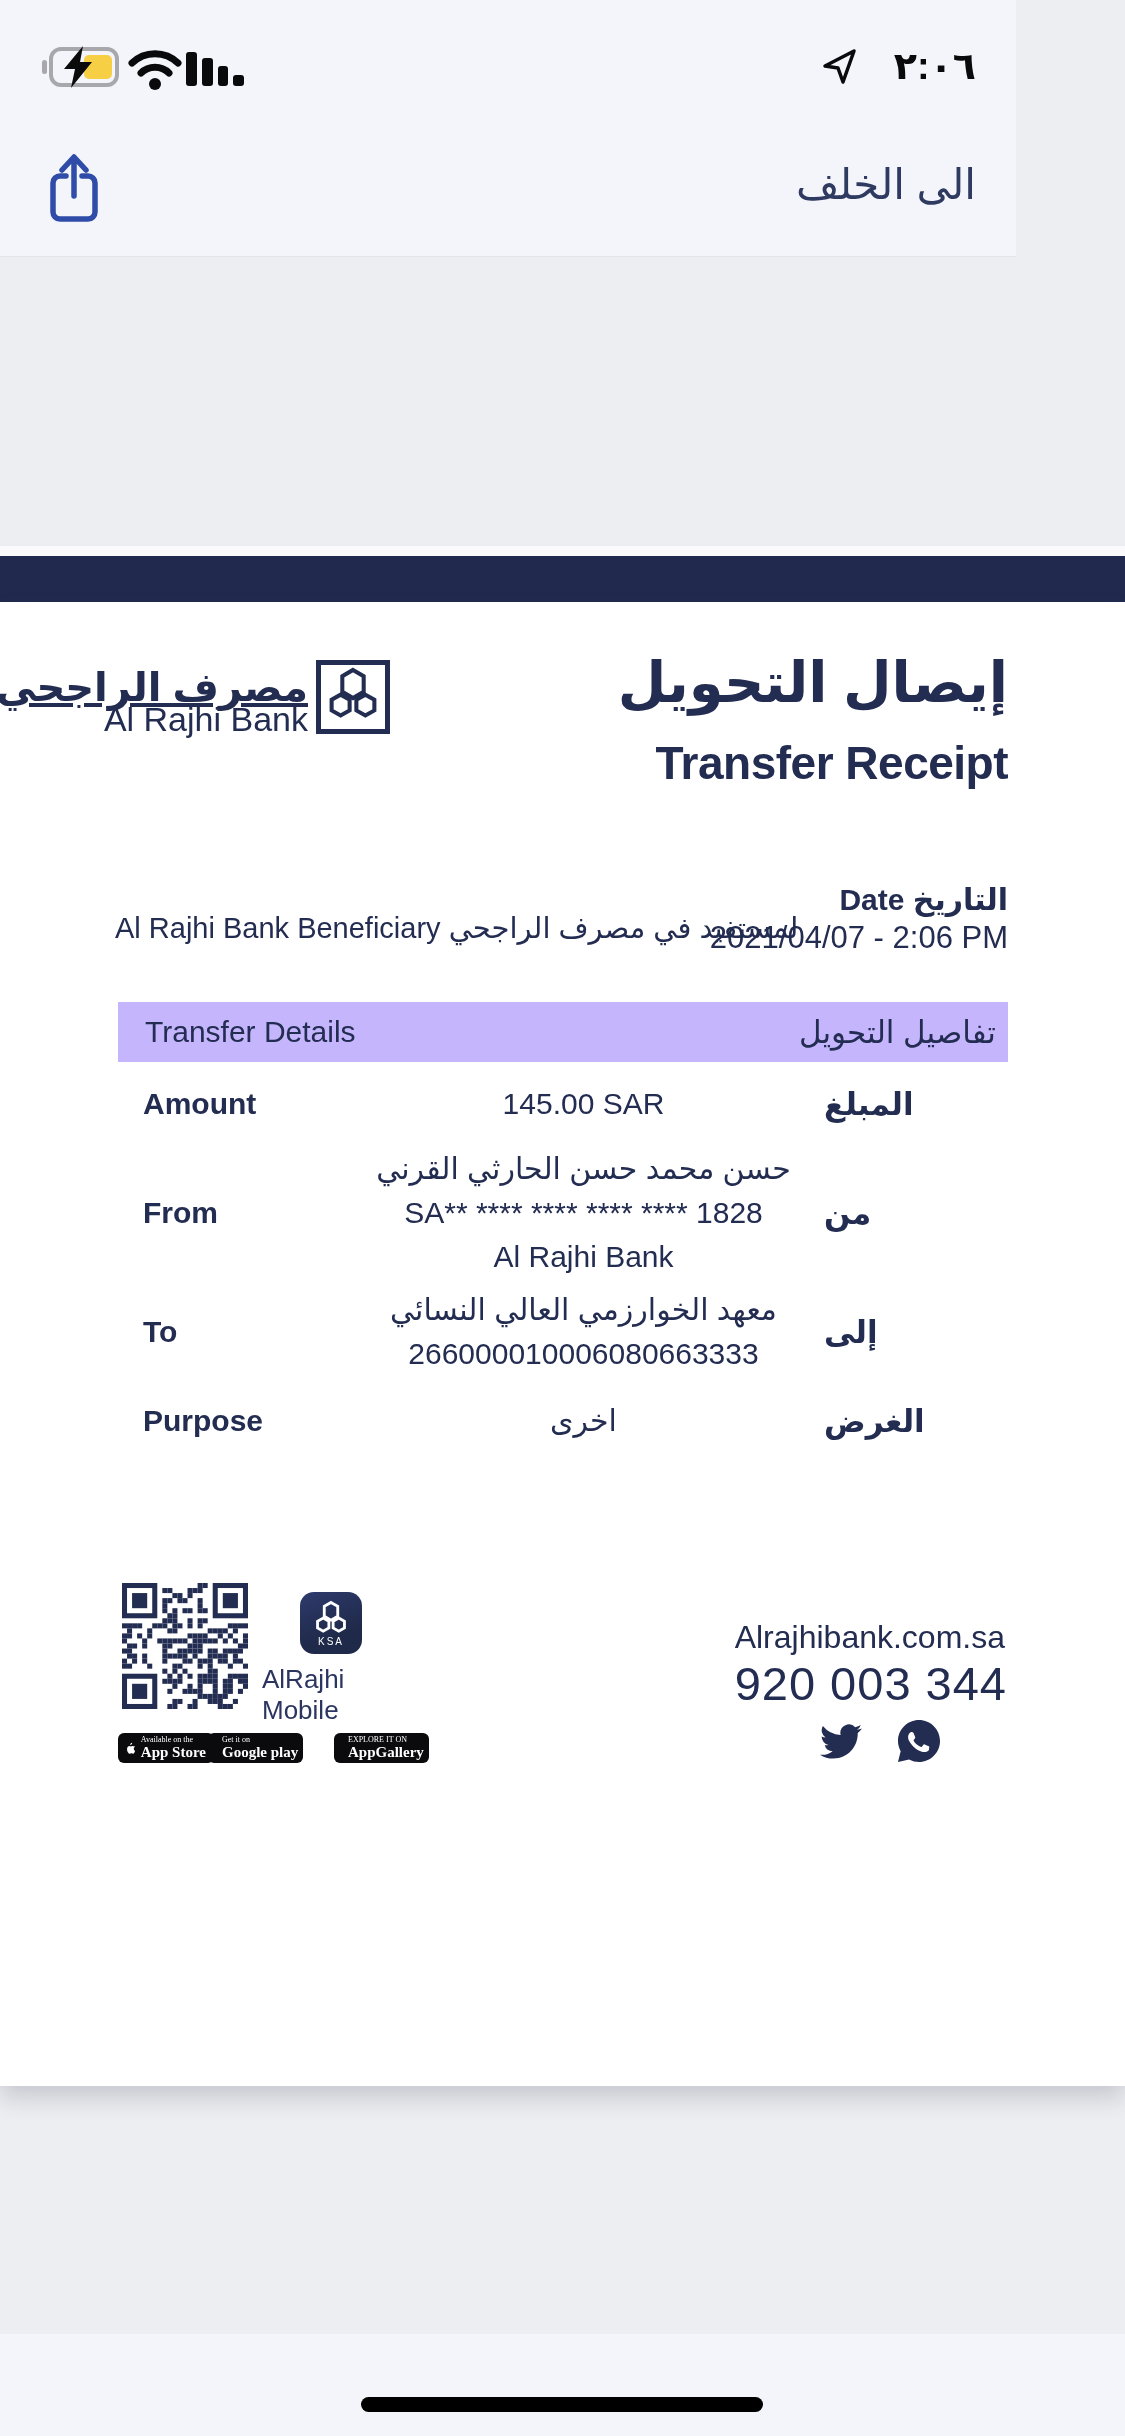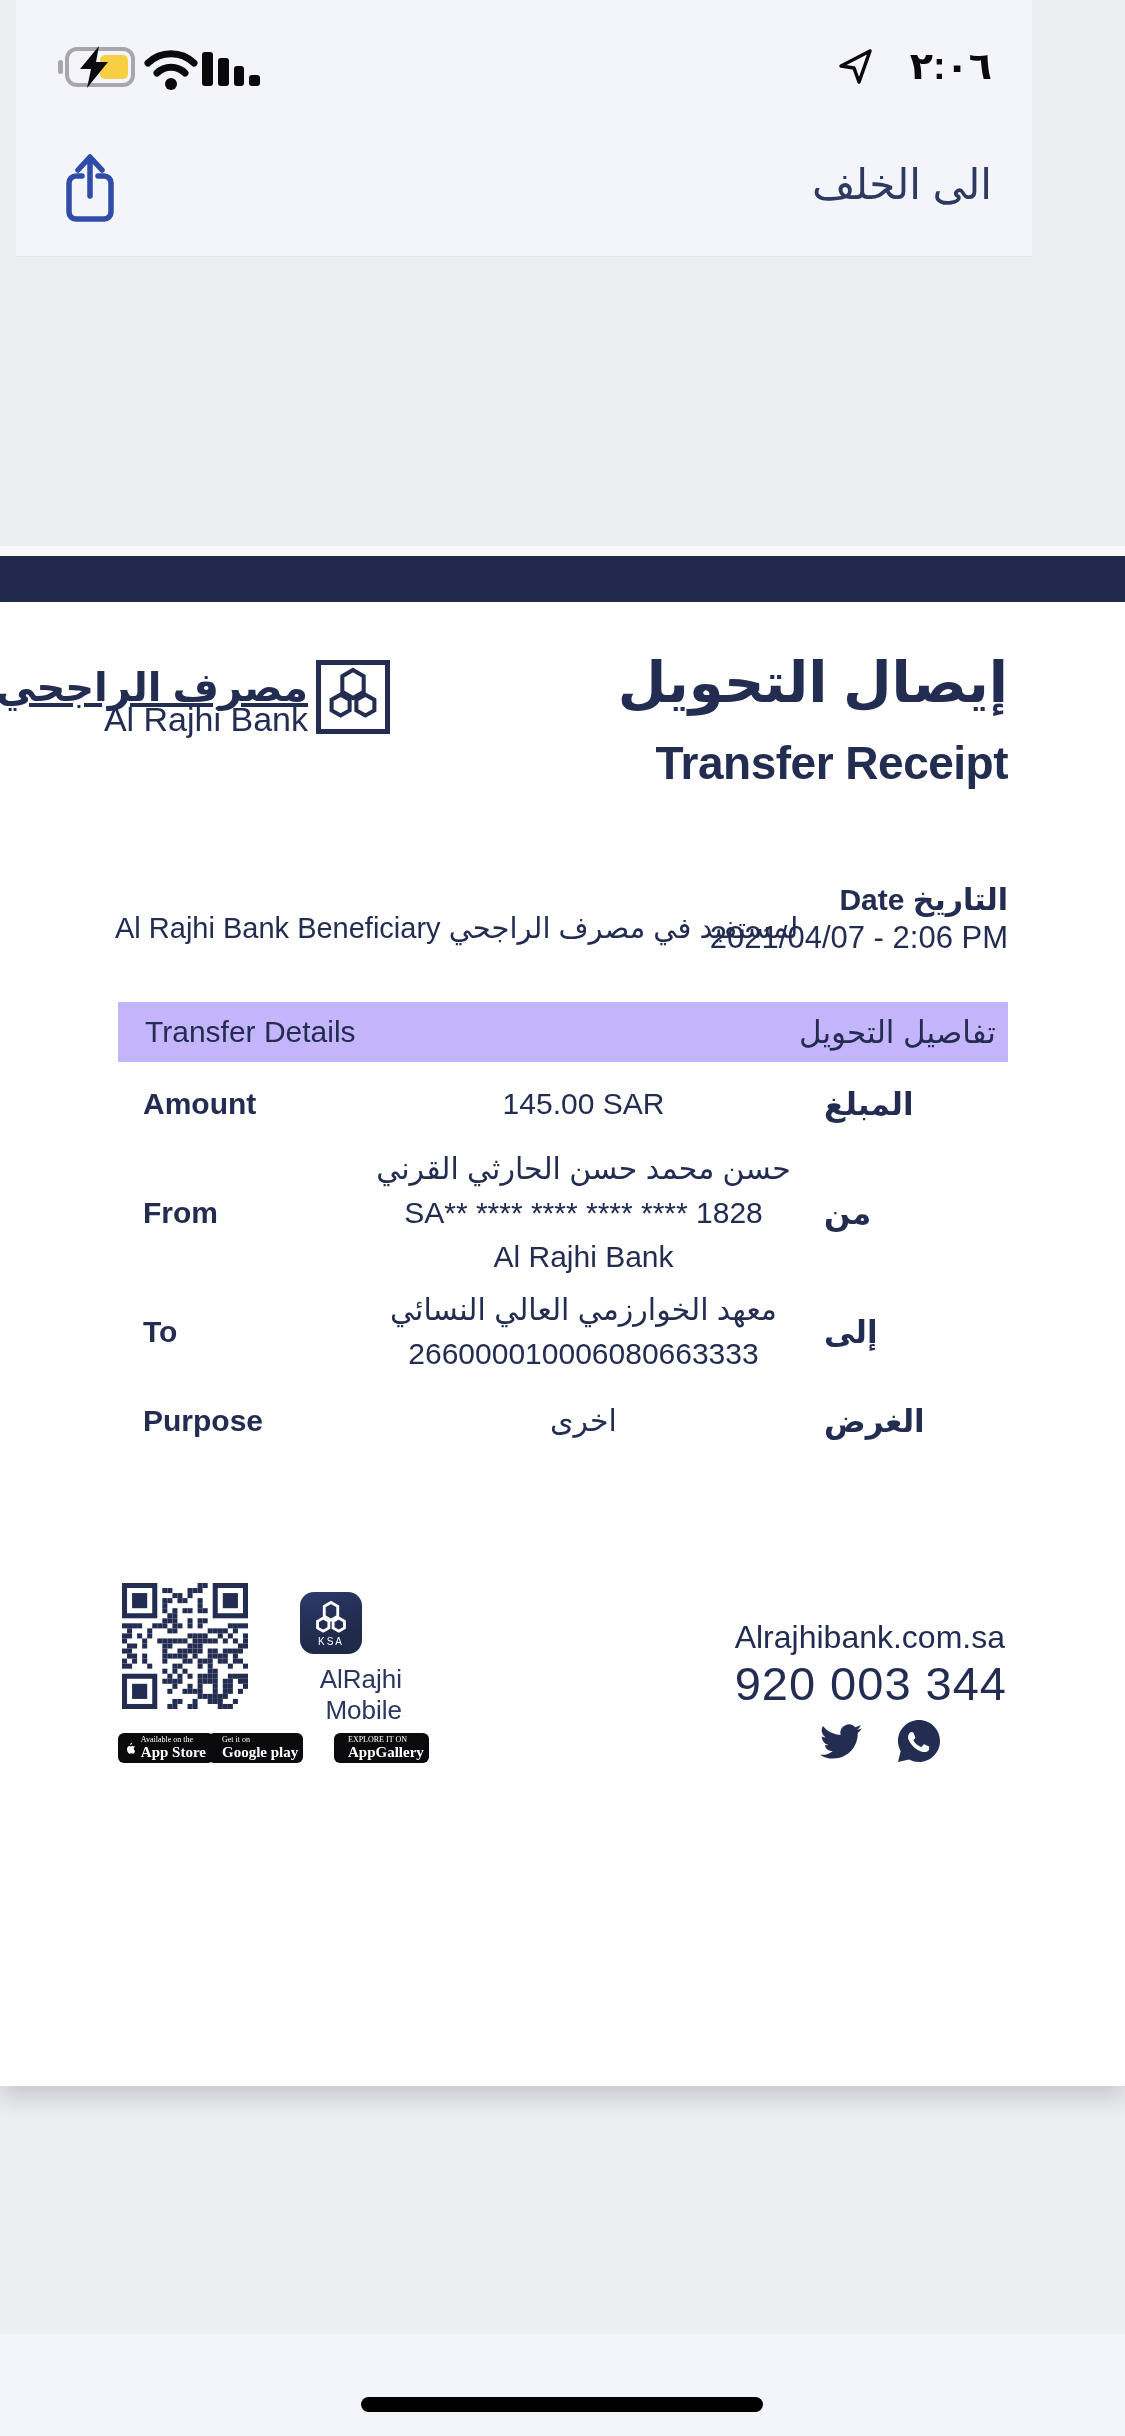--- a/index.html
+++ b/index.html
@@ -4,21 +4,21 @@
 <style>
   html,body{margin:0;padding:0;background:#444;}
   .screen{
     position:relative;width:1125px;height:2436px;margin:0 auto;
     background:#EDEEF1;overflow:hidden;
     font-family:"Liberation Sans","DejaVu Sans",sans-serif;
     color:#232C51;
   }
   .abs{position:absolute;}
   
-  .topbar{left:16px;top:0;width:1016px;height:256px;background:#F4F5FA;border-bottom:1px solid #E4E4EA;}
+  .topbar{left:0;top:0;width:1016px;height:256px;background:#F4F5FA;border-bottom:1px solid #E4E4EA;}
   .statusTime{right:40px;top:44px;font-size:38px;font-weight:600;color:#0A0A0C;letter-spacing:1px;}
   .navArrow{right:158px;top:48px;}
   .battery{left:42px;top:46px;}
   .wifi{left:128px;top:50px;}
   .cellular{left:186px;top:52px;}
   .shareBtn{left:48px;top:152px;width:54px;height:74px;cursor:pointer;}
   .backLabel{right:40px;top:160px;font-size:42px;color:#2F3A60;cursor:pointer;}
   
   .pageEdge{left:0;top:546px;width:1125px;height:10px;background:#FAFAFD;}
   .navyBar{left:0;top:556px;width:1125px;height:46px;background:#212A4E;}
@@ -43,21 +43,21 @@
   .rAmount{top:1081px;height:46px;}
   .rFrom{top:1143px;height:140px;}
   .rTo{top:1285px;height:94px;}
   .rPurpose{top:1398px;height:46px;}
   
   .qr{left:122px;top:1583px;width:126px;height:126px;}
   .appIcon{left:300px;top:1592px;width:62px;height:62px;border-radius:14px;
     background:linear-gradient(160deg,#2E3A6B 0%,#1F2949 70%);
     display:flex;flex-direction:column;align-items:center;justify-content:center;text-align:right;}
   .appIcon .ksa{color:#fff;font-size:10px;letter-spacing:2px;margin-top:2px;}
-  .appLabel{left:262px;top:1664px;width:140px;text-align:right;font-size:26px;color:#2B3560;}
+  .appLabel{left:262px;top:1664px;width:140px;text-align:left;font-size:26px;color:#2B3560;}
   .badge{top:1733px;height:30px;background:#0B0B0E;border-radius:6px;color:#fff;
     display:flex;align-items:center;box-sizing:border-box;padding:0 8px;gap:6px;cursor:pointer;font-family:Liberation Serif, serif;}
   .bAppStore{left:118px;width:96px;}
   .bGPlay{left:208px;width:95px;}
   .bAGallery{left:334px;width:95px;}
   .badge .txt{display:flex;flex-direction:column;line-height:1;}
   .badge .t{font-size:8px;white-space:nowrap;}
   .badge .b{font-size:15px;font-weight:600;white-space:nowrap;margin-top:1px;}
   .website{right:120px;top:1619px;font-size:32px;text-align:right;white-space:nowrap;cursor:pointer;}
   .phone{right:118px;top:1656px;font-size:47px;font-weight:300;letter-spacing:1px;text-align:right;white-space:nowrap;}

